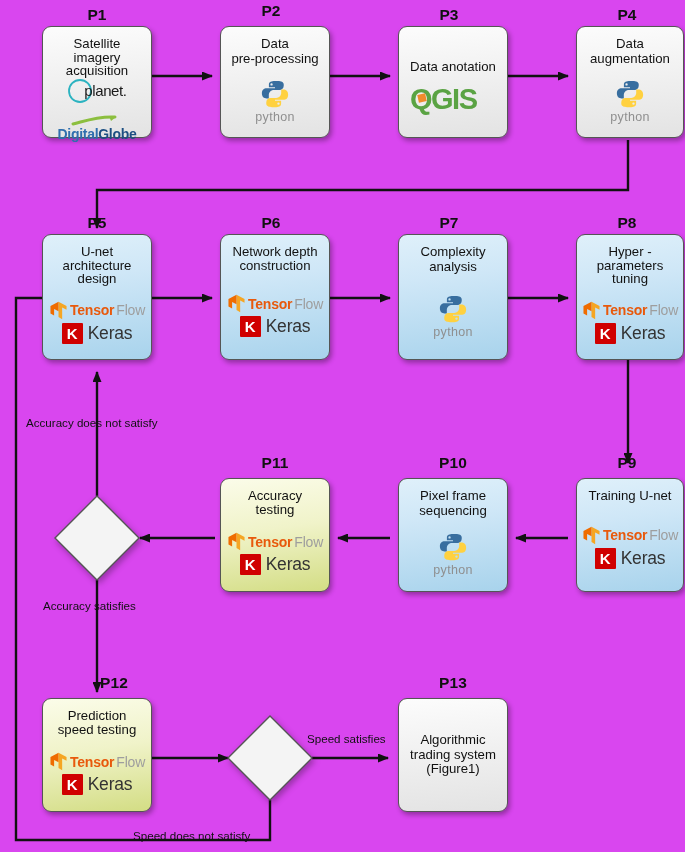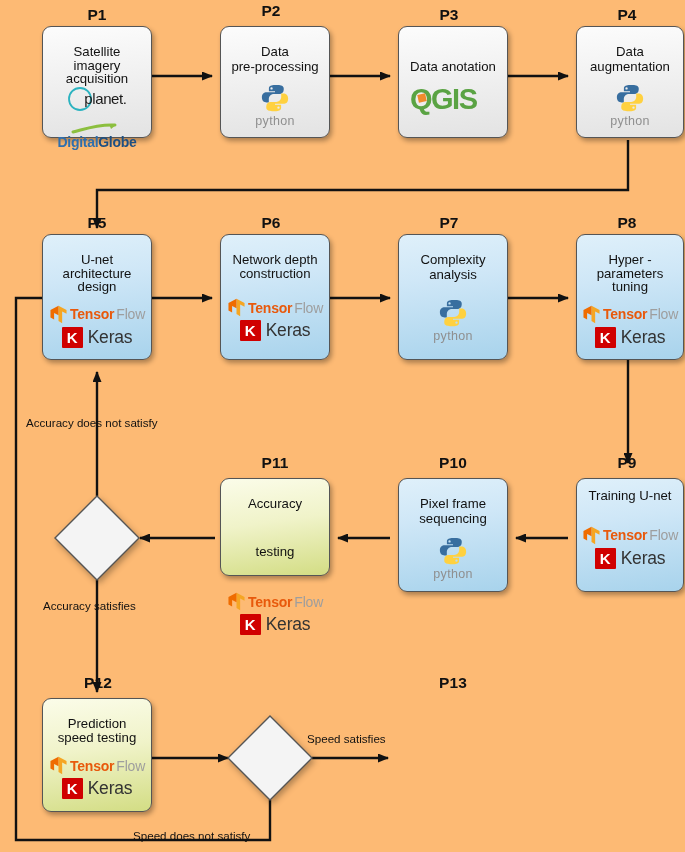--- a/index.html
+++ b/index.html
@@ -1,21 +1,21 @@
 <!DOCTYPE html>
 <html><head>
 <meta charset="utf-8">
 <style>
   html,body{margin:0;padding:0;background:#ffffff;}
   body{width:685px;height:852px;font-family:"Liberation Sans",sans-serif;overflow:hidden;}
-  #stage{position:relative;width:685px;height:852px;background:#fdba74;}
+  #stage{position:relative;width:685px;height:852px;background:#d946ef;}
   svg.layer{position:absolute;left:0;top:0;width:685px;height:852px;overflow:visible;}
   .node{position:absolute;box-sizing:border-box;border:1.4px solid #555;border-radius:9px;
         box-shadow:2px 3px 5px rgba(0,0,0,0.32);display:flex;flex-direction:column;
-        align-items:center;justify-content:flex-start;padding-top:18px;}
+        align-items:center;justify-content:flex-start;padding-top:10px;}
   .node.grey{background:linear-gradient(175deg,#fcfcfc 0%,#f2f2f2 40%,#e3e3e3 100%);}
   .node.blue{background:linear-gradient(172deg,#dff0fa 0%,#cfe7f7 35%,#a8d3ec 100%);}
   .node.lime{background:linear-gradient(172deg,#fbfce9 0%,#f0f3c9 45%,#d3dd84 100%);}
   .ptitle{position:absolute;font-weight:bold;font-size:15.5px;color:#111;text-align:center;letter-spacing:0.1px;}
   .ntext{font-size:13.2px;line-height:14.6px;color:#111;text-align:center;padding:0 3px;}
   .ntext.tight{line-height:13.6px;}
   .logos{display:flex;flex-direction:column;align-items:center;justify-content:center;flex:1;width:100%;}
   .edgelabel{position:absolute;font-size:11.6px;color:#111;white-space:nowrap;}
 
   
@@ -100,21 +100,21 @@
 
   <div class="ptitle" style="left:76px;  top:214px;width:42px;">P5</div>
   <div class="ptitle" style="left:250px; top:214px;width:42px;">P6</div>
   <div class="ptitle" style="left:428px; top:214px;width:42px;">P7</div>
   <div class="ptitle" style="left:606px; top:214px;width:42px;">P8</div>
 
   <div class="ptitle" style="left:606px; top:454px;width:42px;">P9</div>
   <div class="ptitle" style="left:428px; top:454px;width:50px;">P10</div>
   <div class="ptitle" style="left:250px; top:454px;width:50px;">P11</div>
 
-  <div class="ptitle" style="left:73px;  top:674px;width:50px;">P12</div>
+  <div class="ptitle" style="left:89px;  top:674px;width:50px;">P12</div>
   <div class="ptitle" style="left:428px; top:674px;width:50px;">P13</div>
 
   <div class="node grey" style="left:42px;top:26px;width:110px;height:112px;">
     <div class="ntext tight">Satellite</div>
     <div class="ntext tight">imagery</div>
     <div class="ntext tight">acquisition</div>
     <div class="logos">
       <div class="planetwrap">
         <div class="planetrow">
           <svg width="26" height="26" viewBox="0 0 26 26">
@@ -274,21 +274,21 @@
       <div class="pylogo">
         <svg class="pymark" viewBox="0 0 64 64">
           <path d="M31.6 4c-7 0-12.6 1.6-12.6 7.3v6.2h13v2H14.2C8.5 19.5 4 23 4 30.5S8.5 41.5 14.2 41.5h4.6v-7.6c0-5.6 4.8-10.4 10.5-10.4h12.3c5 0 9-4.1 9-9.1v-3.1C50.6 6.4 45 4 38 4h-6.4zM24.6 9.1a2.5 2.5 0 110 5 2.5 2.5 0 010-5z" fill="#386e9f"></path>
           <path d="M32.4 60c7 0 12.6-1.6 12.6-7.3v-6.2H32v-2h17.8C55.5 44.5 60 41 60 33.5S55.5 22.5 49.8 22.5h-4.6v7.6c0 5.6-4.8 10.4-10.5 10.4H22.4c-5 0-9 4.1-9 9.1v3.1C13.4 57.6 19 60 26 60h6.4zM39.4 54.9a2.5 2.5 0 110-5 2.5 2.5 0 010 5z" fill="#ffd140"></path>
         </svg>
         <span class="pyword">python</span>
       </div>
     </div>
   </div>
 
-  <div class="node lime" style="left:220px;top:478px;width:110px;height:98px;gap:34px;">
+  <div class="node lime" style="left:220px;top:478px;width:110px;height:114px;">
     <div class="ntext tight">Accuracy</div>
     <div class="ntext tight">testing</div>
     <div class="logos">
       <div class="tf">
         <svg class="tfmark" viewBox="0 0 24 26">
           <path d="M12 1 L23 7 L23 12 L17 9 L17 25 L12 22 z" fill="#f5a623"></path>
           <path d="M12 1 L1 7 L1 17 L6 20 L6 11 L12 14 z" fill="#ef6c00"></path>
         </svg>
         <span class="tfw1">Tensor</span>
           <span class="tfw2">Flow</span>
@@ -312,19 +312,24 @@
         <span class="tfw1">Tensor</span>
           <span class="tfw2">Flow</span>
       </div>
       <div class="keras">
         <span class="kbox">K</span>
         <span class="kword">Keras</span>
       </div>
     </div>
   </div>
 
+  <div class="node grey" style="left:398px;top:698px;width:110px;height:114px;justify-content:center;padding-top:0;">
+    <div class="ntext">Algorithmic</div>
+    <div class="ntext">trading system</div>
+    <div class="ntext">(Figure1)</div>
+  </div>
 
   <div class="edgelabel" style="left:26px; top:416px;">Accuracy does not satisfy</div>
   <div class="edgelabel" style="left:43px; top:599px;">Accuracy satisfies</div>
   <div class="edgelabel" style="left:307px;top:732px;">Speed satisfies</div>
   <div class="edgelabel" style="left:133px;top:829px;">Speed does not satisfy</div>
 
 </div>
 
 </body></html>

